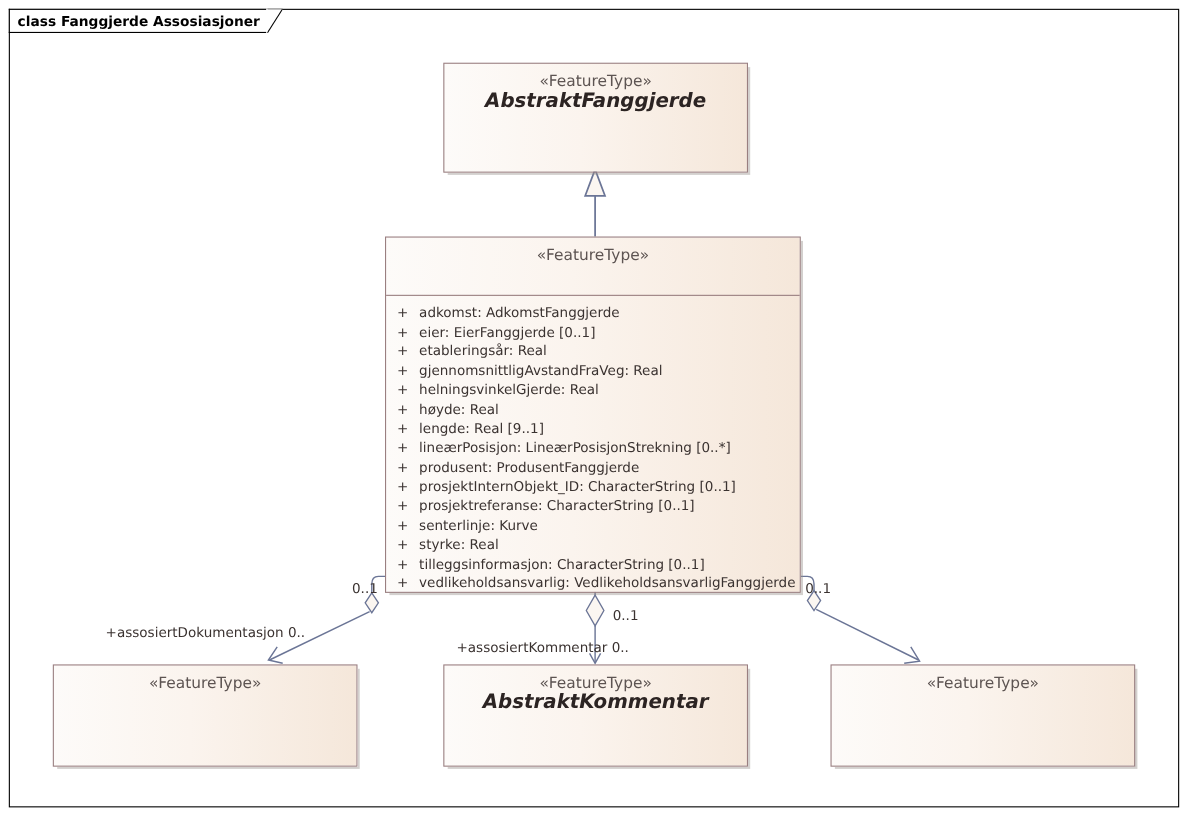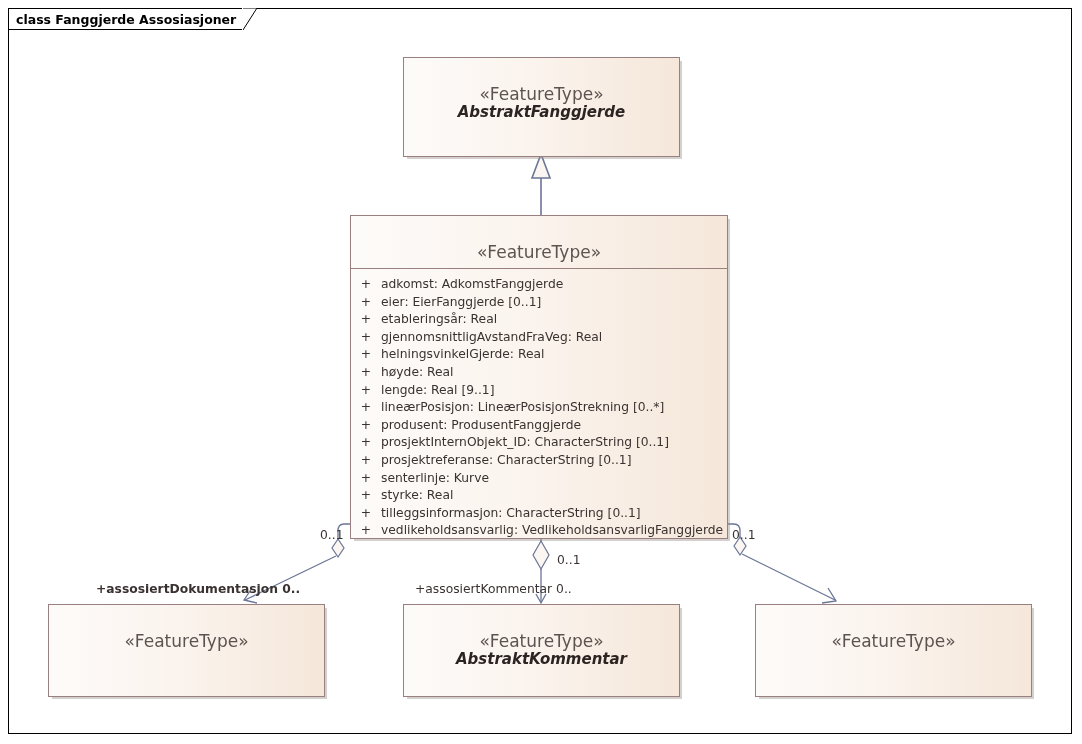--- a/index.html
+++ b/index.html
@@ -73,28 +73,27 @@
   .uml-header {
     text-align: center;
     padding-top: 8px;
     padding-bottom: 6px;
     box-sizing: border-box;
   }
   .uml-header.with-rule {
     border-bottom: 1px solid #9a7f80;
   }
   .stereotype {
-    font-size: 17px;
+    font-size: 14px;
     color: #5d5452;
     line-height: 17px;
     white-space: nowrap;
-    margin-top: 20px;
   }
   .classname {
-    font-size: 15px;
+    font-size: 18px;
     line-height: 18px;
     color: #2c2423;
     white-space: nowrap;
   }
   .classname.abstract {
     font-style: italic;
     font-weight: bold;
   }
   .classname.concrete {
     font-weight: bold;
@@ -285,21 +284,21 @@
   </div>
 
   <div class="uml-box" style="left:755px; top:604px; width:277px; height:93px;">
     <div class="uml-header">
       <div class="stereotype">«FeatureType»</div>
     </div>
   </div>
 
   <div class="mult-label" style="left:320px; top:528px;">0..1</div>
 
-  <div class="edge-label" style="left:96px; top:582px;font-weight:bold;">+assosiertDokumentasjon 0..</div>
+  <div class="edge-label" style="left:96px; top:568px;">+assosiertDokumentasjon 0..</div>
 
   <div class="mult-label" style="left:557px; top:553px;">0..1</div>
 
   <div class="edge-label" style="left:415px; top:582px;">+assosiertKommentar 0..</div>
 
   <div class="mult-label" style="left:732px; top:528px;">0..1</div>
 
 
 </div>
 

